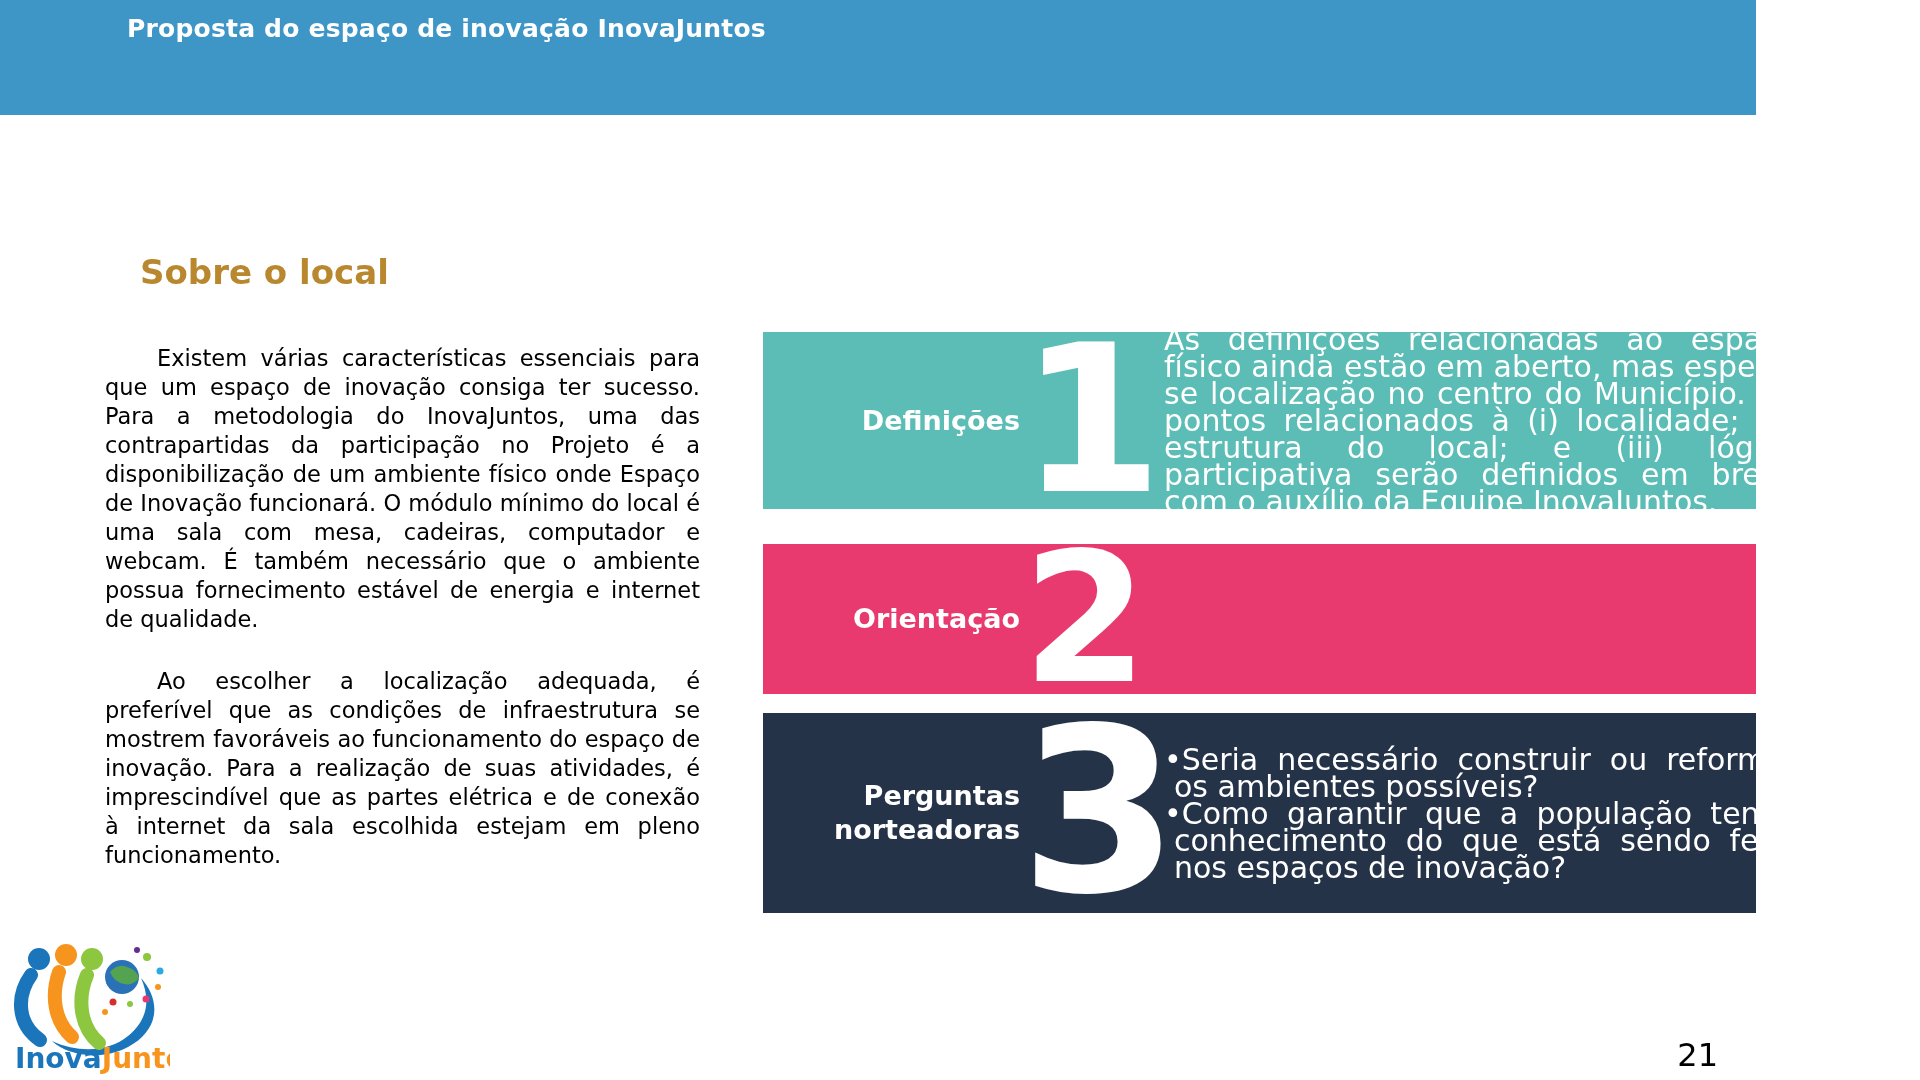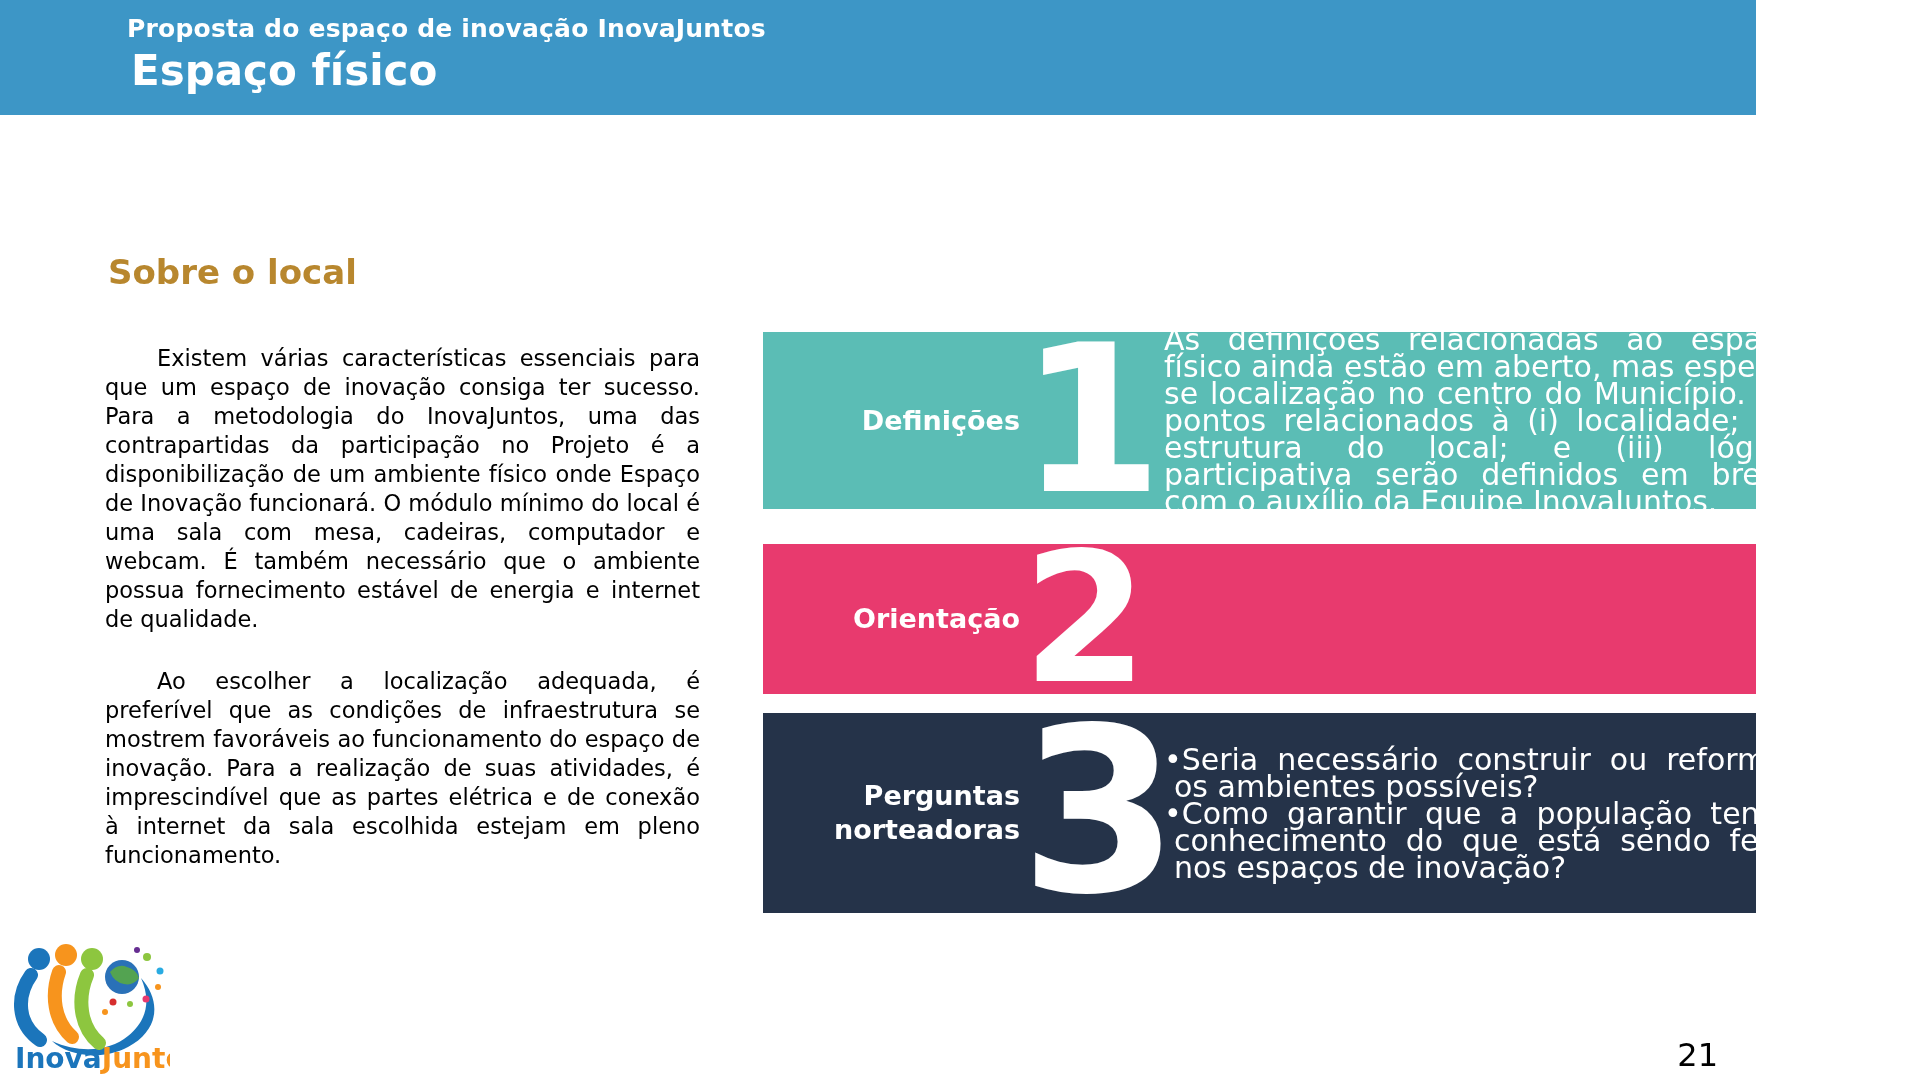--- a/index.html
+++ b/index.html
@@ -112,24 +112,23 @@
     color: #000000;
   }
 </style>
 </head>
 <body>
 
 <div class="slide">
 
   <div class="header" style="background-color: rgb(61, 150, 198);">
     <div class="header-subtitle">Proposta do espaço de inovação InovaJuntos</div>
-    <div class="header-title">Espaço físico</div>
   </div>
 
-  <div class="section-heading" style="color: rgb(184, 135, 46);">Sobre o local</div>
+  <div class="section-heading" style="color: rgb(184, 135, 46); margin-left: 32px;">Sobre o local</div>
 
   <div class="body-text">
     <p class="para">Existem várias características essenciais para que um espaço de inovação consiga ter sucesso. Para a metodologia do InovaJuntos, uma das contrapartidas da participação no Projeto é a disponibilização de um ambiente físico onde Espaço de Inovação funcionará. O módulo mínimo do local é uma sala com mesa, cadeiras, computador e webcam. É também necessário que o ambiente possua fornecimento estável de energia e internet de qualidade.</p>
     <p class="para">Ao escolher a localização adequada, é preferível que as condições de infraestrutura se mostrem favoráveis ao funcionamento do espaço de inovação. Para a realização de suas atividades, é imprescindível que as partes elétrica e de conexão à internet da sala escolhida estejam em pleno funcionamento.</p>
   </div>
 
   <div class="card card-1" style="background-color: rgb(91, 189, 181);">
     <div class="card-label">Definições</div>
     <div class="card-number">1</div>
     <div class="card-text">As definições relacionadas ao espaço físico ainda estão em aberto, mas espera-se localização no centro do Município. Os pontos relacionados à (i) localidade; (ii) estrutura do local; e (iii) lógica participativa serão definidos em breve com o auxílio da Equipe InovaJuntos.</div>

